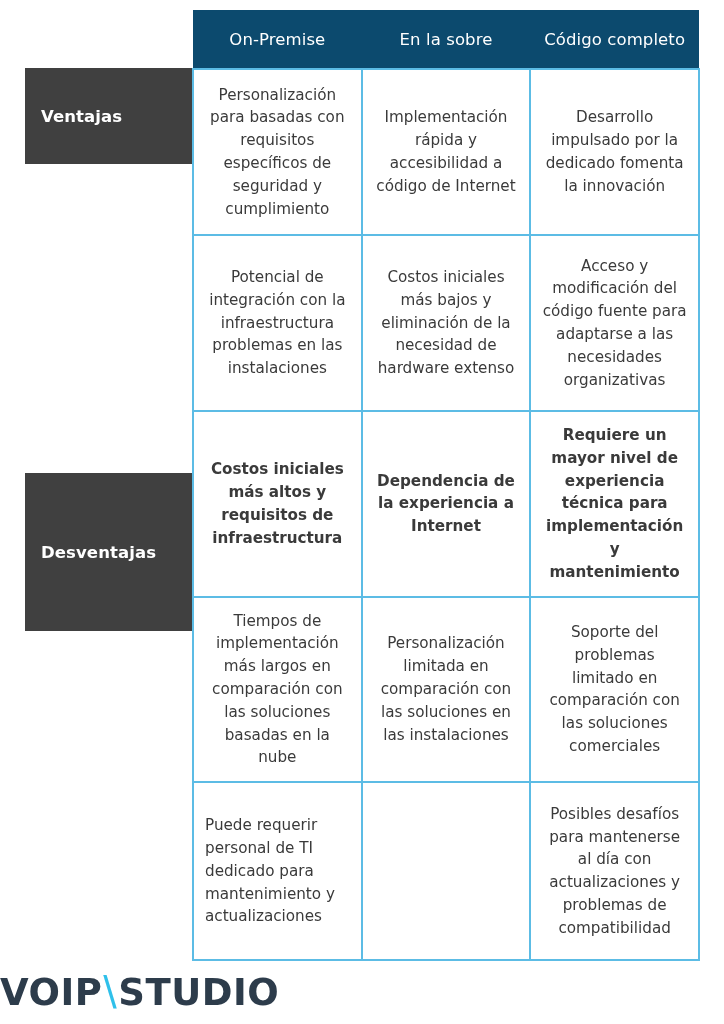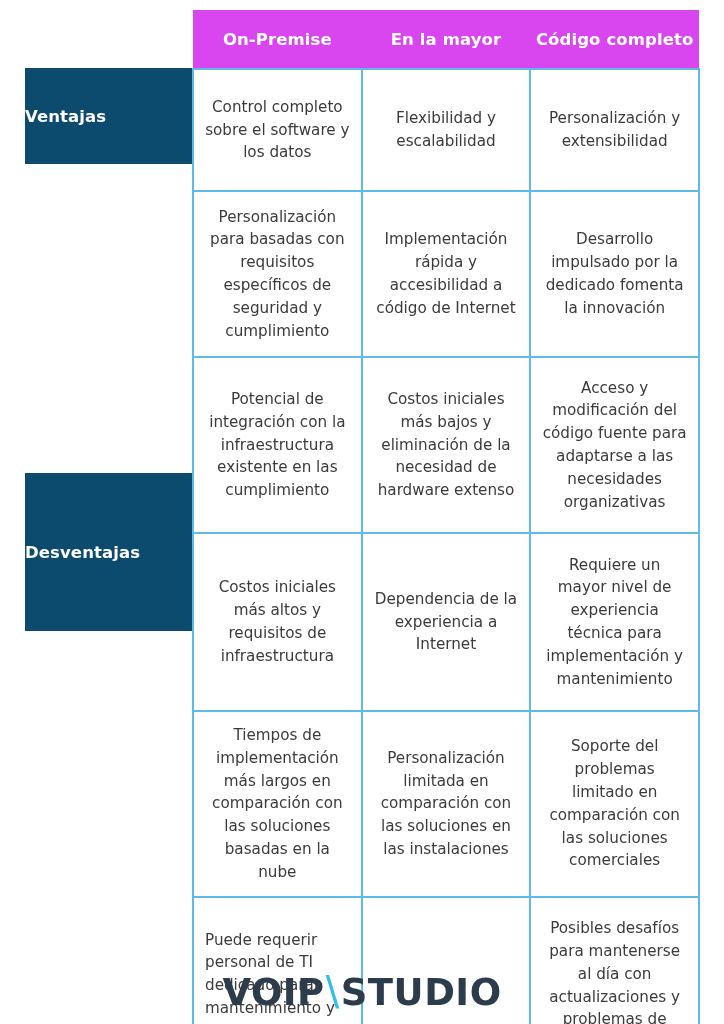--- a/index.html
+++ b/index.html
@@ -20,23 +20,23 @@
     position: absolute;
     left: 192px;
     top: 10px;
     width: 506px;   
     border-collapse: collapse;
     table-layout: fixed;
   }
   #comparison-table col { width: 168.67px; }
 
   .hdr-cell {
-    background: #d946ef;
+    background: #0c4a6e;
     color: #ffffff;
-    font-weight: bold;
+    font-weight: normal;
     font-size: 16.5px;
     text-align: center;
     height: 58px;
     vertical-align: middle;
     letter-spacing: .1px;
     border: none;
     padding: 0 4px;
   }
 
   .body-cell {
@@ -49,48 +49,49 @@
     padding: 12px 11px;
     background: #ffffff;
   }
   .body-cell.align-left { text-align: left; }
   .body-cell.is-empty { color: transparent; }
 
   
   tr.r0 .body-cell { height: 96px; }
   tr.r1 .body-cell { height: 140px; }
   tr.r2 .body-cell { height: 150px; }
-  tr.r3 .body-cell { height: 152px; }
+  tr.r3 .body-cell { height: 152px; font-weight: bold; }
   tr.r4 .body-cell { height: 148px; }
   tr.r5 .body-cell { height: 152px; }
 
   
   .category-badge {
     position: absolute;
     left: 25px;
     width: 168px;
-    background: #0c4a6e;
+    background: #404040;
     color: #ffffff;
     font-weight: bold;
     font-size: 16.5px;
     display: flex;
     align-items: center;
+    padding-left: 16px;
     box-sizing: border-box;
     letter-spacing: .1px;
   }
   #badge-ventajas   { top: 68px;  height: 96px; }
   #badge-desventajas{ top: 473px; height: 158px; }
 
   
   #footer-logo {
     position: absolute;
     left: 0;
     top: 968px;
     width: 724px;
-    text-align: center;
+    text-align: left;
     font-family: "DejaVu Sans", "Liberation Sans", sans-serif;
     font-size: 37px;
     font-weight: bold;
     letter-spacing: .5px;
     color: #2d3c4b;
     white-space: nowrap;
   }
   #footer-logo .slash {
     color: #2fc0ea;
     font-weight: normal;
@@ -111,37 +112,32 @@
 
 <table id="comparison-table">
   <colgroup>
       <col>
       <col>
       <col>
     </colgroup>
   <thead>
     <tr>
       <th class="hdr-cell">On-Premise</th>
-      <th class="hdr-cell">En la mayor</th>
+      <th class="hdr-cell">En la sobre</th>
       <th class="hdr-cell">Código completo</th>
     </tr>
   </thead>
   <tbody>
-    <tr class="r0">
-      <td class="body-cell">Control completo sobre el software y los datos</td>
-      <td class="body-cell">Flexibilidad y escalabilidad</td>
-      <td class="body-cell">Personalización y extensibilidad</td>
-    </tr>
     <tr class="r1">
       <td class="body-cell">Personalización para basadas con requisitos específicos de seguridad y cumplimiento</td>
       <td class="body-cell">Implementación rápida y accesibilidad a código de Internet</td>
       <td class="body-cell">Desarrollo impulsado por la dedicado fomenta la innovación</td>
     </tr>
     <tr class="r2">
-      <td class="body-cell">Potencial de integración con la infraestructura existente en las cumplimiento</td>
+      <td class="body-cell">Potencial de integración con la infraestructura problemas en las instalaciones</td>
       <td class="body-cell">Costos iniciales más bajos y eliminación de la necesidad de hardware extenso</td>
       <td class="body-cell">Acceso y modificación del código fuente para adaptarse a las necesidades organizativas</td>
     </tr>
     <tr class="r3">
       <td class="body-cell">Costos iniciales más altos y requisitos de infraestructura</td>
       <td class="body-cell">Dependencia de la experiencia a Internet</td>
       <td class="body-cell">Requiere un mayor nivel de experiencia técnica para implementación y mantenimiento</td>
     </tr>
     <tr class="r4">
       <td class="body-cell">Tiempos de implementación más largos en comparación con las soluciones basadas en la nube</td>

